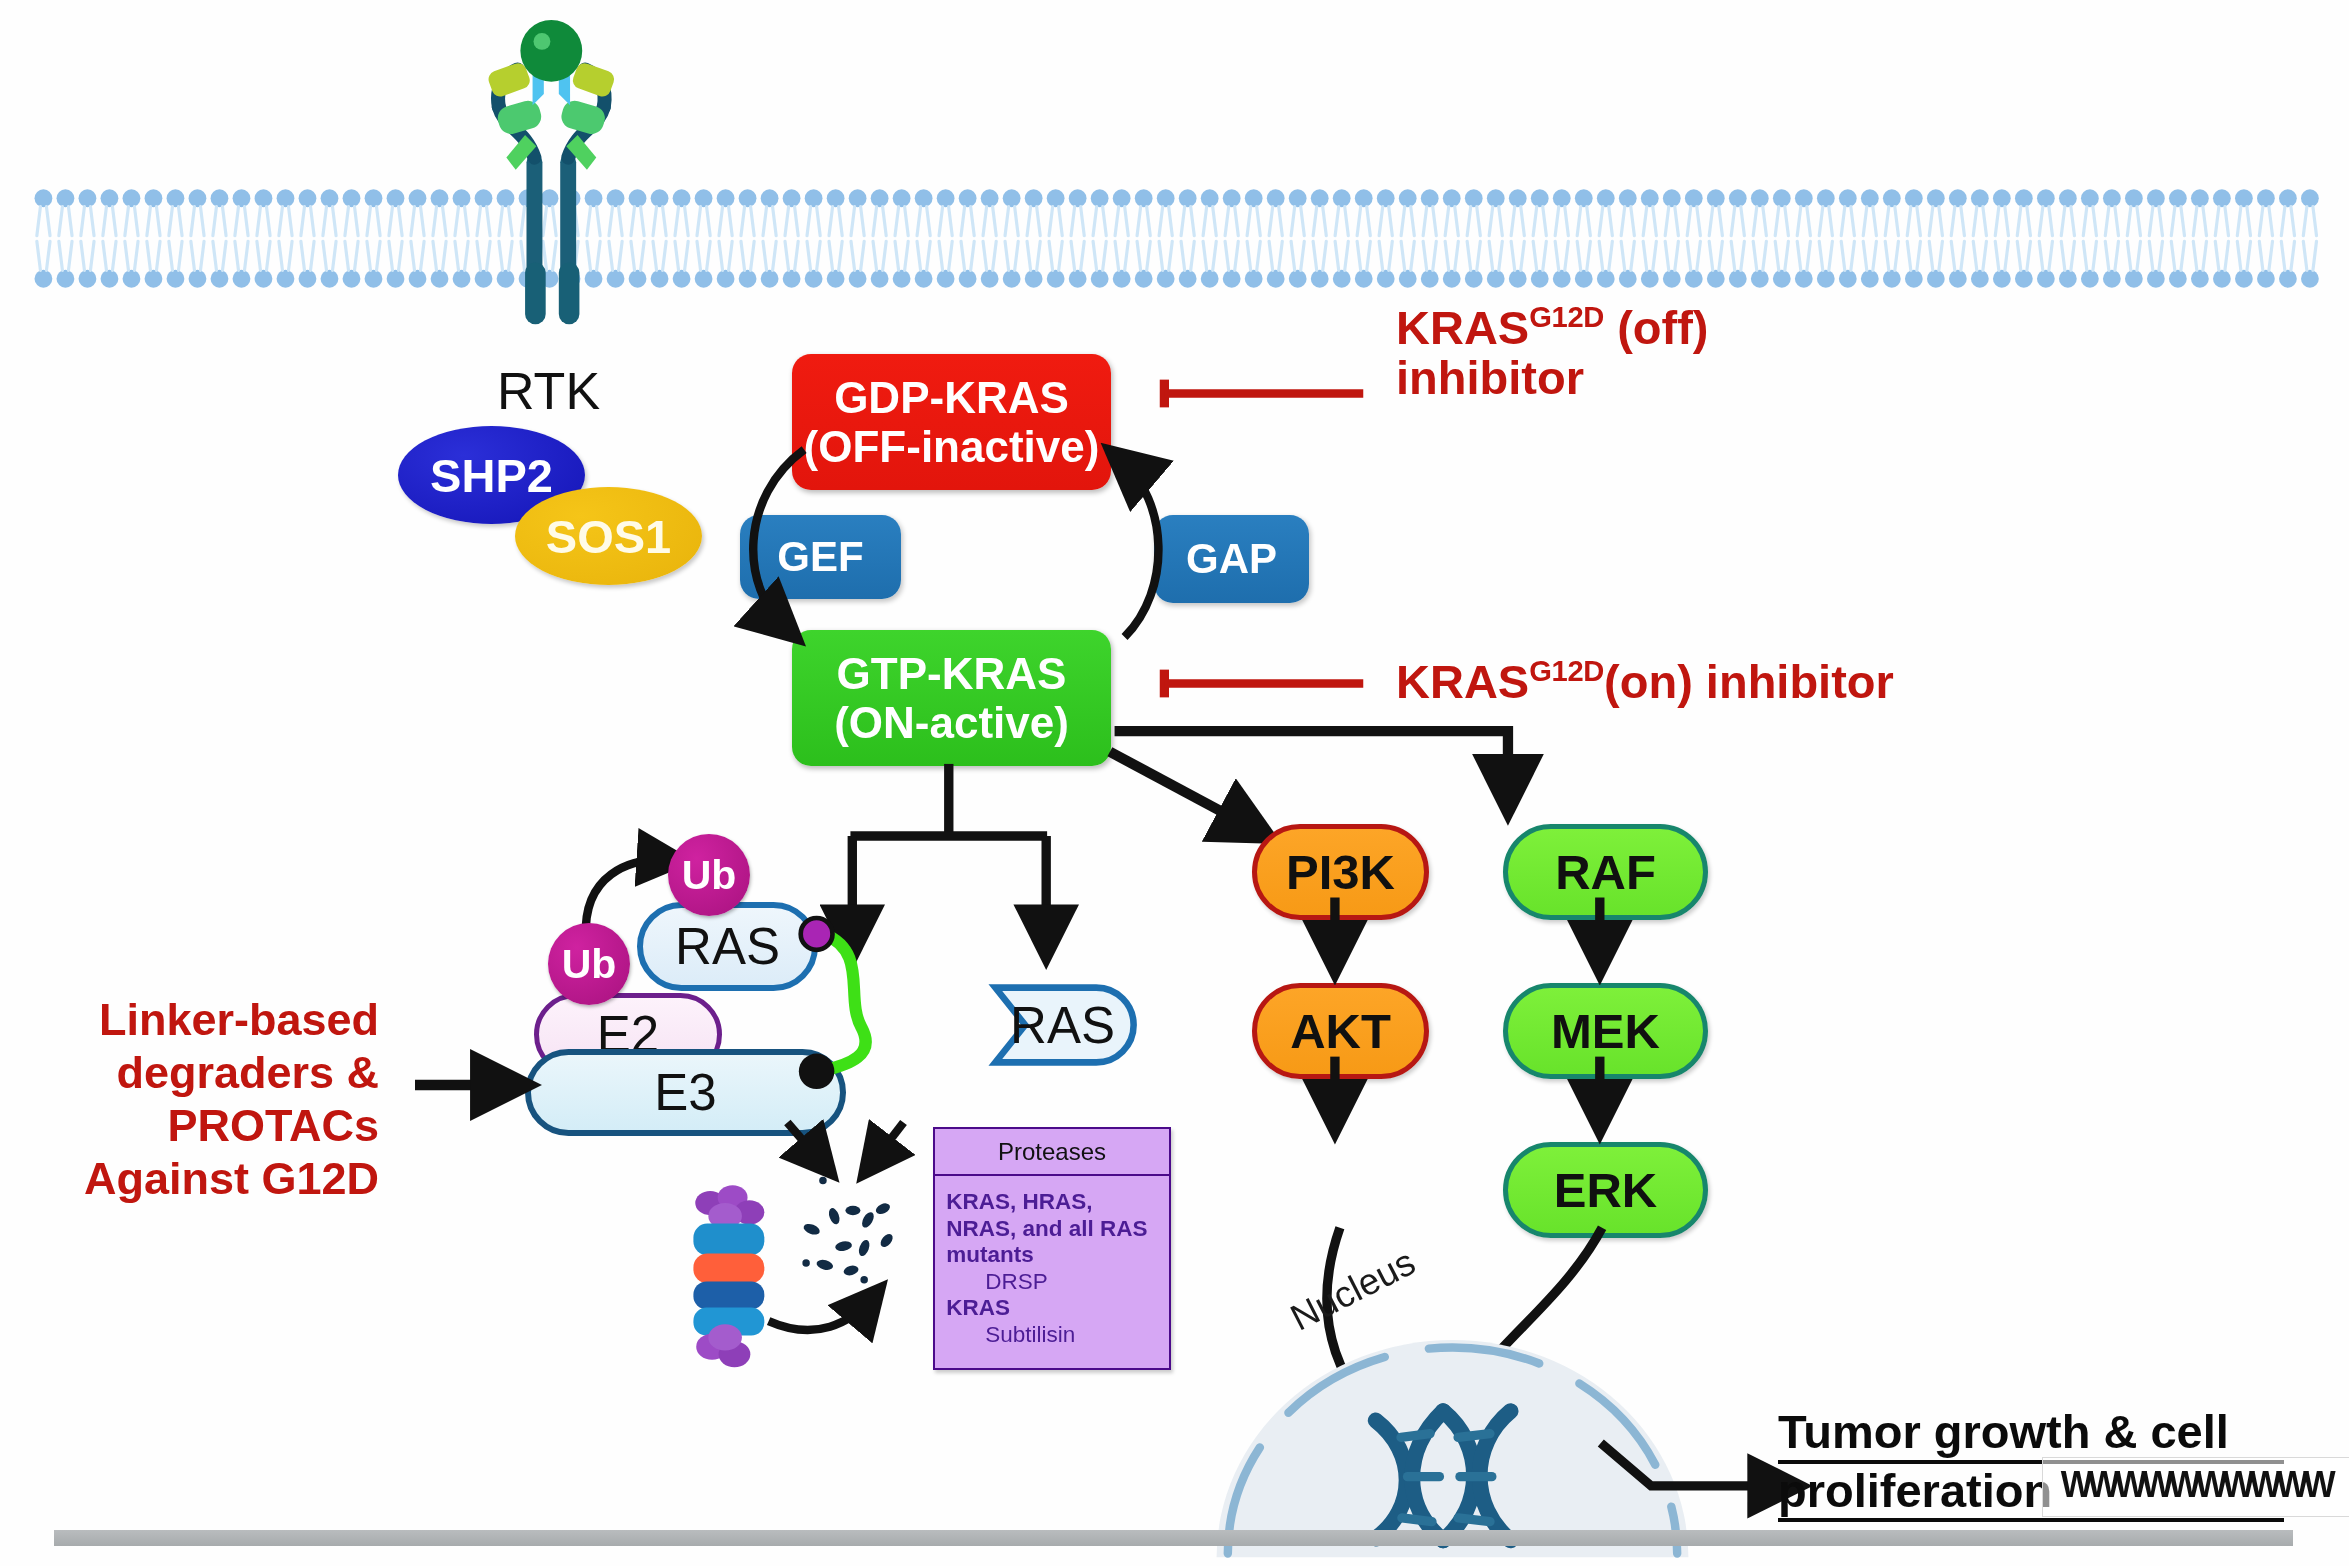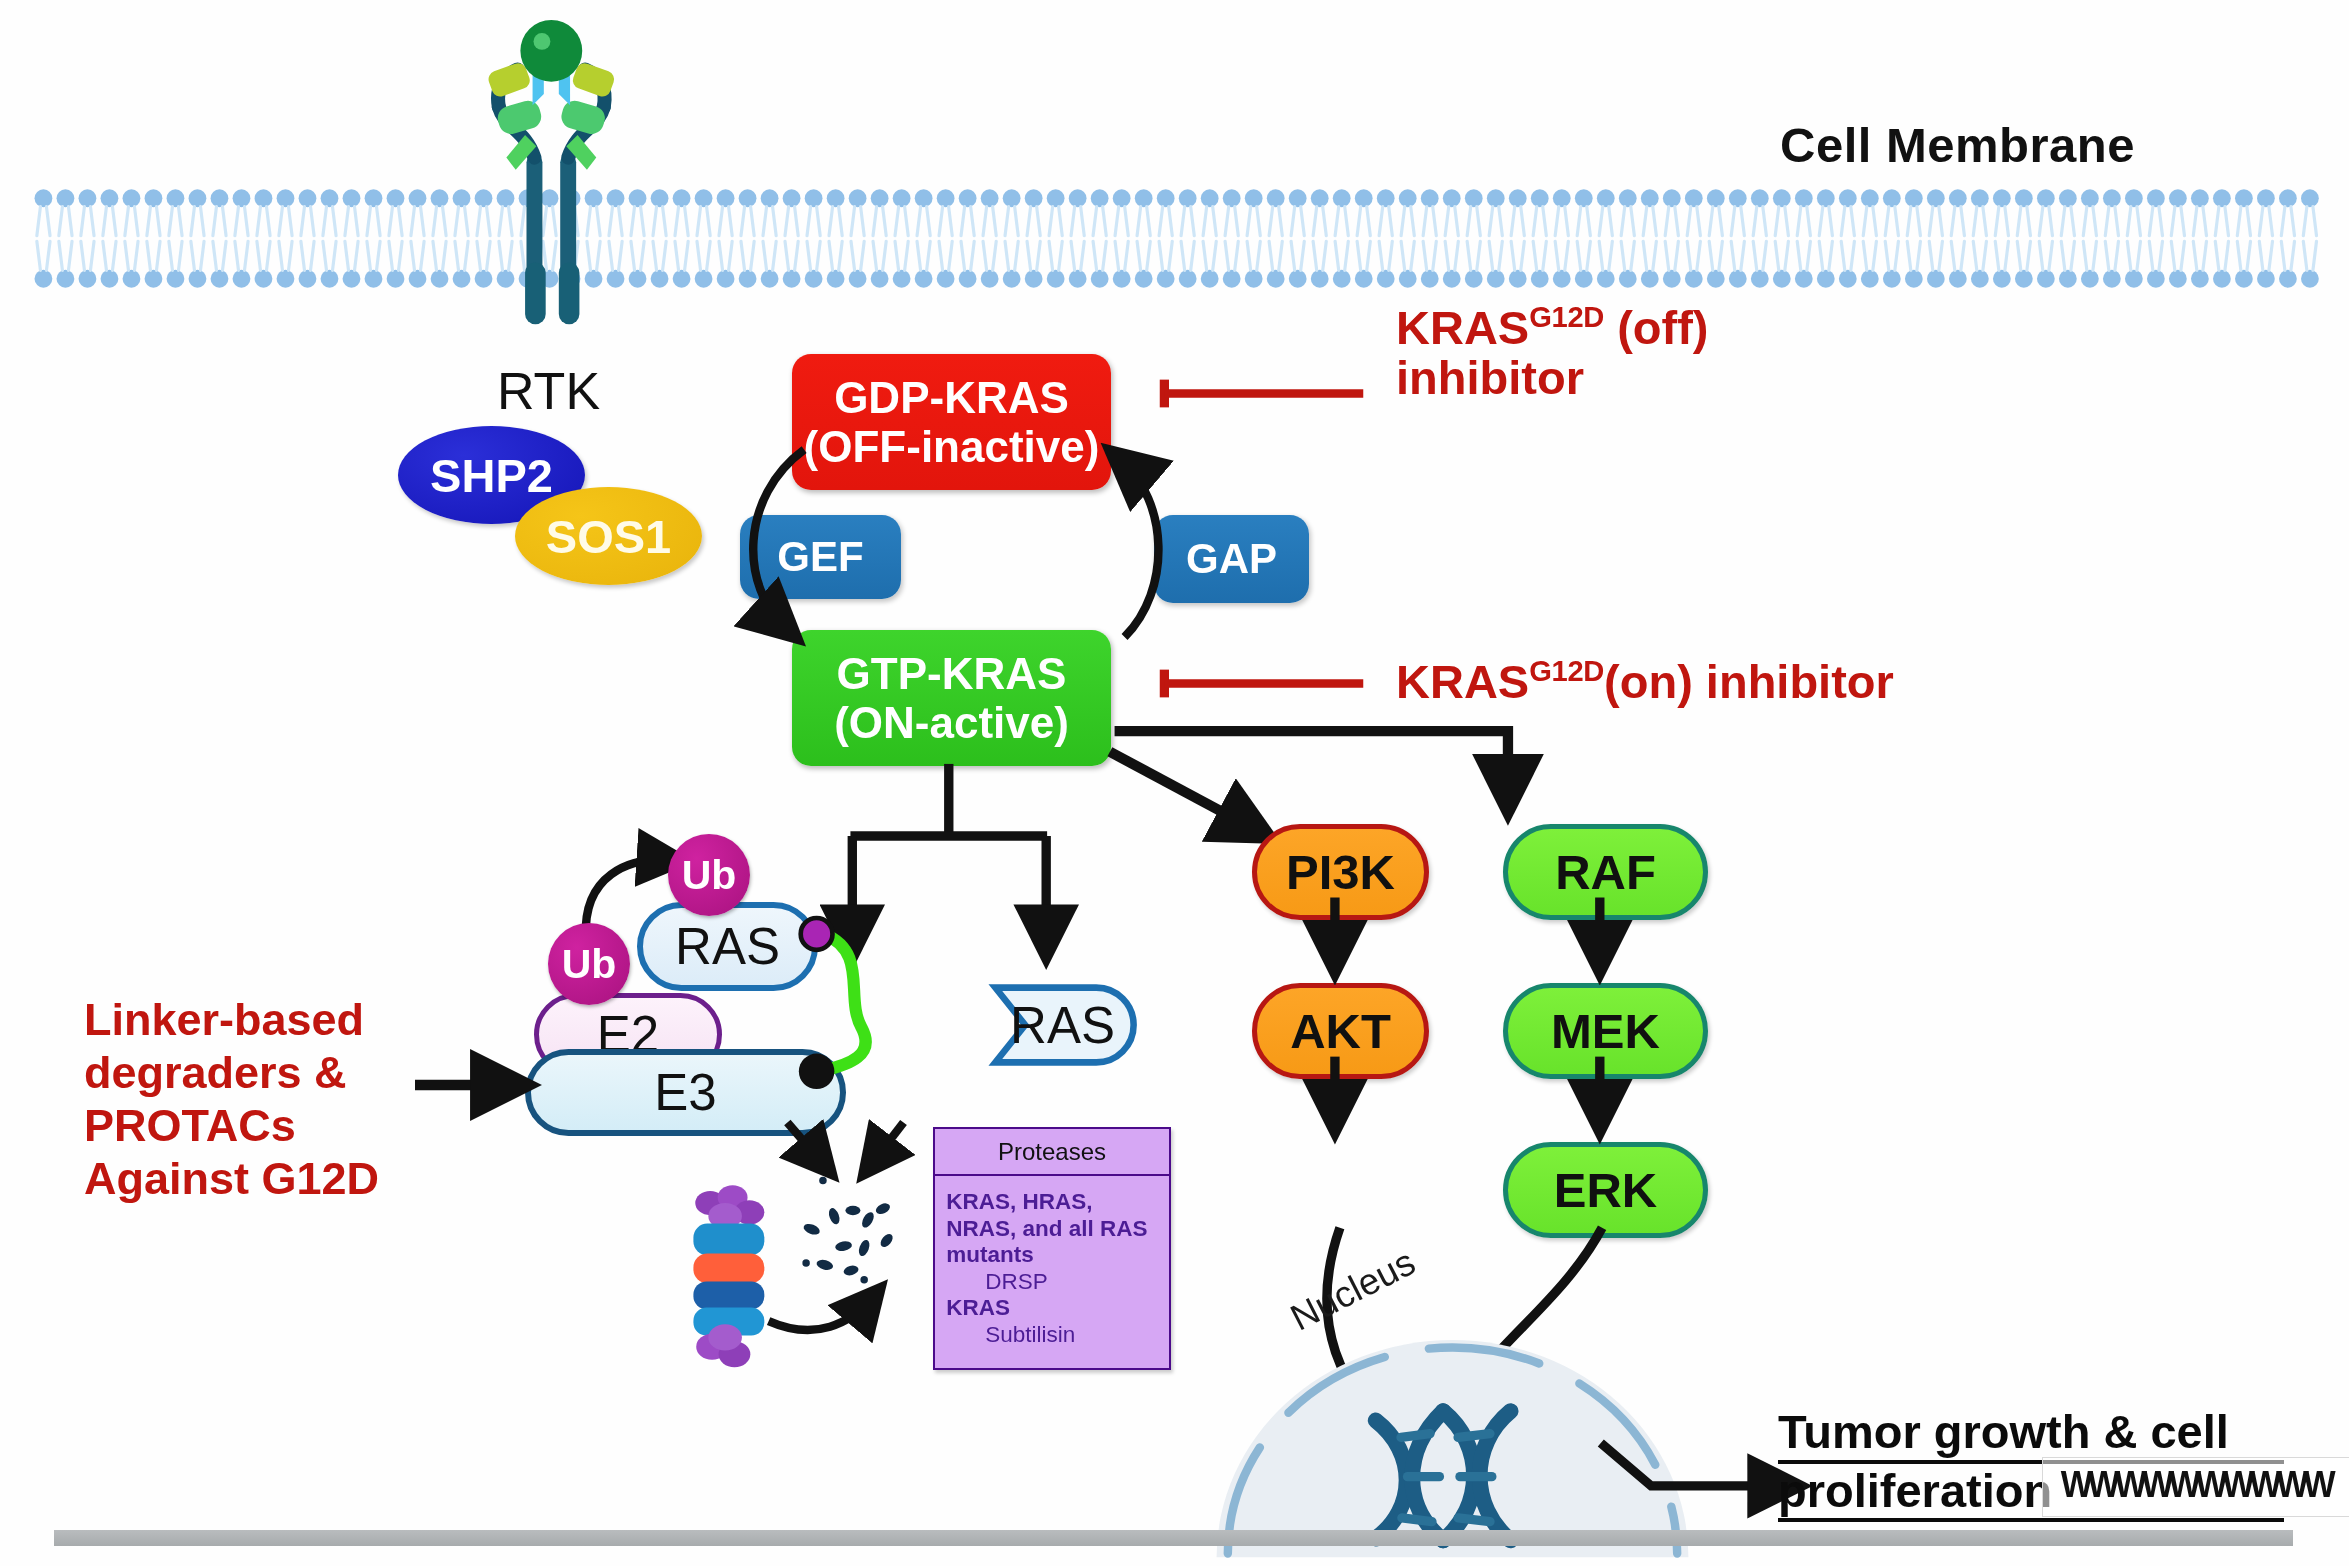--- a/index.html
+++ b/index.html
@@ -10,21 +10,21 @@
   .abs{position:absolute;}
 
   
   .cell-membrane-label{left:1780px;top:117px;font-size:49px;font-weight:bold;color:#111;letter-spacing:0.5px;}
   .rtk-label{left:497px;top:361px;font-size:52px;color:#111;font-weight:400;}
   .nucleus-label{left:1284px;top:1302px;font-size:37px;color:#1a1a1a;
                  transform:rotate(-27deg);transform-origin:left top;}
   .inhib{color:#c0160f;font-weight:bold;line-height:1.08;}
   .inhib-off{left:1396px;top:302px;font-size:47px;}
   .inhib-on{left:1396px;top:656px;font-size:47px;}
-  .degrader-label{left:84px;top:993px;font-size:45px;color:#c0160f;font-weight:bold;line-height:1.18;}
+  .degrader-label{left:84px;top:993px;font-size:45px;color:#c0160f;font-weight:bold;line-height:1.18;text-align:right;}
   .sup{font-size:0.62em;vertical-align:super;font-weight:bold;letter-spacing:-0.3px;}
   .tumor-label{left:1778px;top:1405px;font-size:47px;font-weight:bold;color:#0b0b0b;line-height:1.16;}
   .tumor-label span{display:block;border-bottom:4.7px solid #0b0b0b;width:506px;}
 
   
   .membrane{left:37px;top:187px;width:2277px;height:103px;}
 
   
   .rtk{left:467px;top:17px;width:178px;height:309px;}
 
@@ -739,21 +739,20 @@
           <circle cx="2426.5" cy="12" r="9.5" fill="#7cb4e4" opacity="0.85"></circle>
           <path d="M2423.3 21 L2419.46 52" stroke="#cfe6f7" stroke-width="3.4" stroke-linecap="round"></path>
           <path d="M2429.7 21 L2433.54 52" stroke="#cfe6f7" stroke-width="3.4" stroke-linecap="round"></path>
           <circle cx="2426.5" cy="98" r="9.5" fill="#7cb4e4" opacity="0.85"></circle>
           <path d="M2423.3 89 L2419.46 58" stroke="#cfe6f7" stroke-width="3.4" stroke-linecap="round"></path>
           <path d="M2429.7 89 L2433.54 58" stroke="#cfe6f7" stroke-width="3.4" stroke-linecap="round"></path>
         </g>
     </svg>
   </div>
 
-  <div class="abs cell-membrane-label">Cell Membrane</div>
 
   <div class="abs rtk">
     <svg width="178" height="314" viewBox="0 0 190 335">
 
       <path d="M72 155 L72 268" stroke="#1b5f78" stroke-width="17" stroke-linecap="round" fill="none"></path>
       <path d="M108 155 L108 268" stroke="#1b5f78" stroke-width="17" stroke-linecap="round" fill="none"></path>
       <rect x="62" y="262" width="22" height="66" rx="11" fill="#186076"></rect>
       <rect x="98" y="262" width="22" height="66" rx="11" fill="#186076"></rect>
 
       <path d="M72 150 C 62 120, 40 118, 34 96" stroke="#13506b" stroke-width="15" fill="none" stroke-linecap="round"></path>

